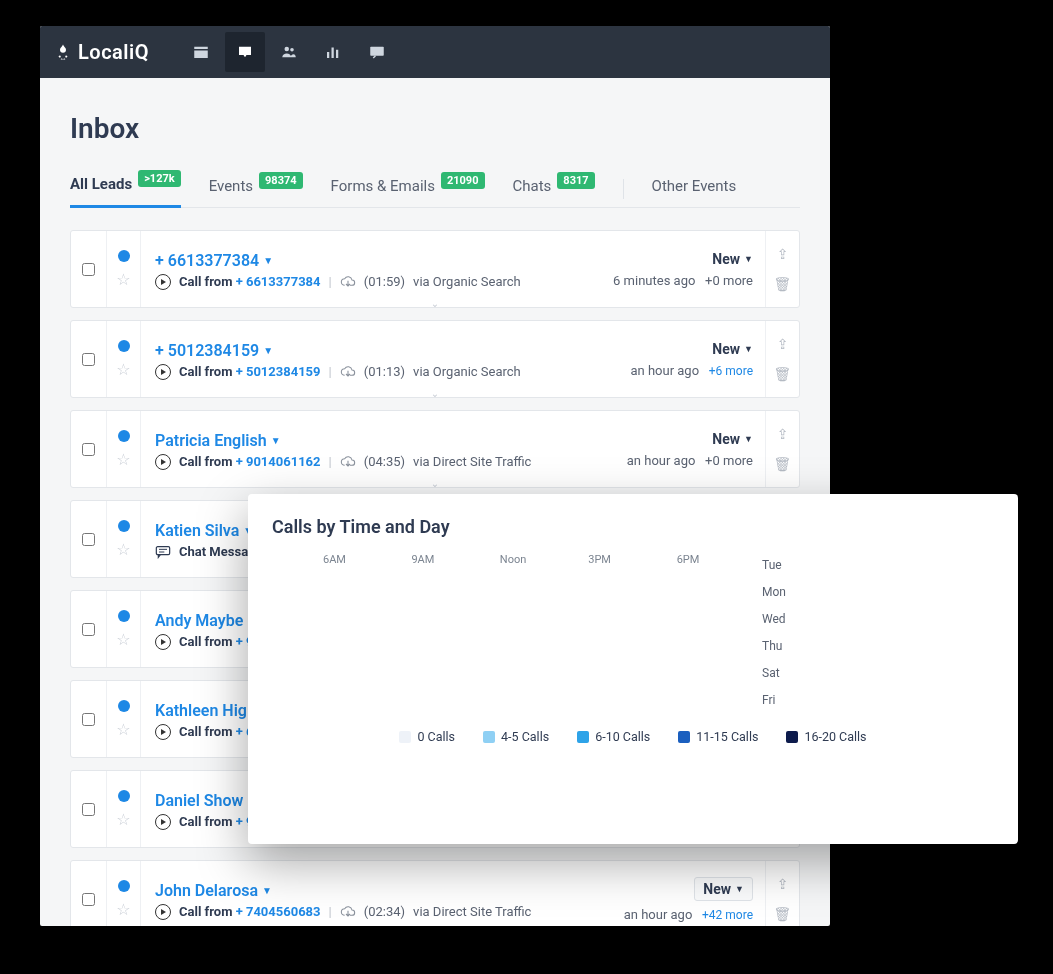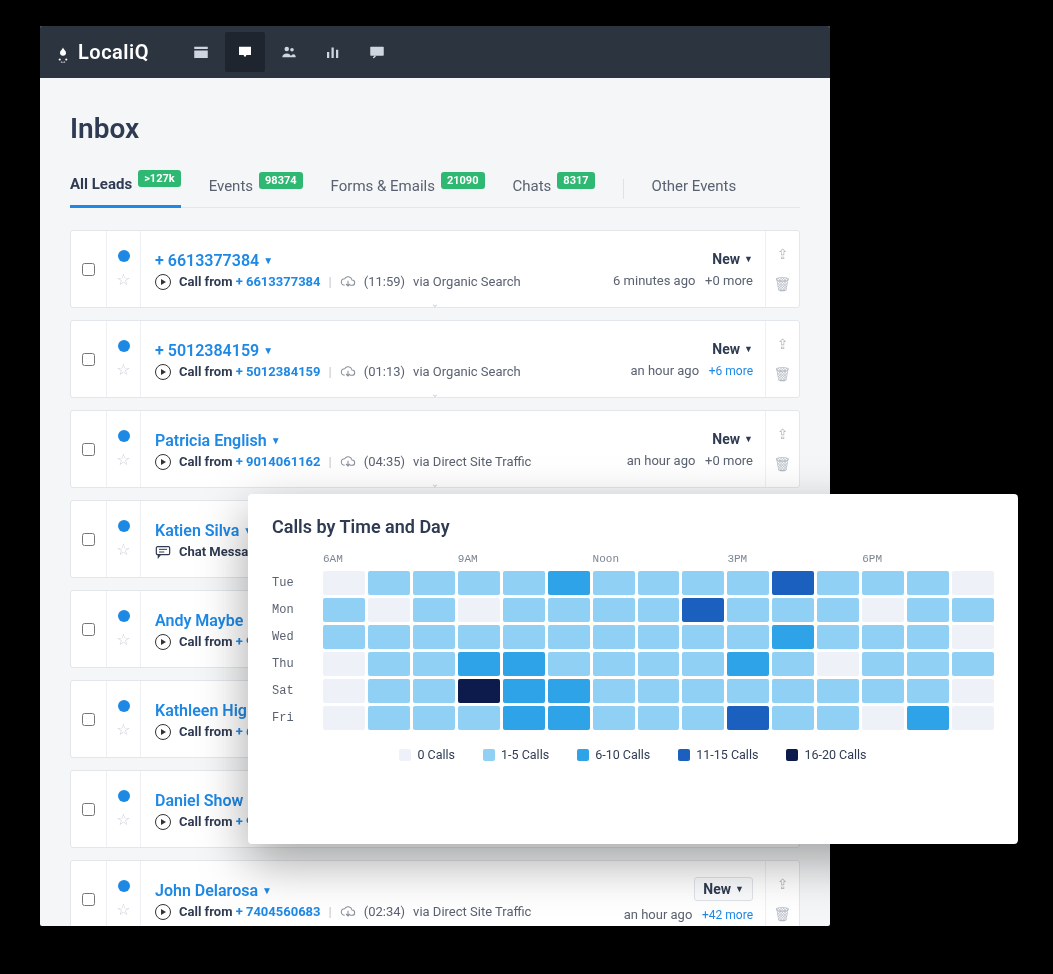--- a/index.html
+++ b/index.html
@@ -1,20 +1,20 @@
 <!DOCTYPE html>
 <html><head>
 <meta charset="utf-8">
 <style>
   * { box-sizing: border-box; margin: 0; padding: 0; }
   body { font-family: -apple-system, BlinkMacSystemFont, "Segoe UI", Roboto, "Helvetica Neue", Arial, sans-serif; background: #000; width: 1053px; height: 974px; position: relative; overflow: hidden; }
   .app { position: absolute; left: 40px; top: 26px; width: 790px; height: 900px; background: #f5f6f7; box-shadow: 0 20px 40px rgba(0,0,0,.35); border-radius: 2px; overflow: hidden; }
   
   .topnav { background: #2c3440; height: 52px; display: flex; align-items: center; padding: 0 12px; gap: 4px; }
-  .brand { display: flex; align-items: flex-end; gap: 6px; color: #fff; font-weight: 600; font-size: 20px; letter-spacing: .5px; margin-right: 28px; margin-left: 2px;}
+  .brand { display: flex; align-items: center; gap: 6px; color: #fff; font-weight: 600; font-size: 20px; letter-spacing: .5px; margin-right: 28px; margin-left: 2px;}
   .brand-icon { width: 18px; height: 18px; }
   .navbtn { width: 40px; height: 40px; display: flex; align-items: center; justify-content: center; color: #cfd6df; cursor: pointer; border-radius: 2px;}
   .navbtn.active { background: #1e252f; color: #fff; }
   .navbtn svg { width: 18px; height: 18px; }
   
   .page { padding: 20px 30px; }
   .title { font-size: 28px; font-weight: 600; color: #2f3b52; margin: 14px 0 22px; }
   .tabs { display: flex; align-items: flex-end; gap: 28px; border-bottom: 1px solid #e3e6ea; padding-bottom: 0; margin-bottom: 22px; position: relative;}
   .tab { display: flex; align-items: center; gap: 6px; padding: 8px 0 12px; font-size: 15px; color: #5a6271; cursor: pointer; }
   .tab.active { color: #2f3b52; font-weight: 700; border-bottom: 3px solid #1e88e5; margin-bottom: -1px;}
@@ -41,21 +41,21 @@
   .lead-right { width: 180px; padding: 10px 12px; display: flex; flex-direction: column; align-items: flex-end; justify-content: center; gap: 6px; font-size: 13px; color: #5a6271; }
   .newdrop { display: inline-flex; align-items: center; gap: 4px; font-weight: 700; color: #2f3b52; cursor: pointer; font-size: 14px;}
   .newdrop.boxed { border: 1px solid #dfe3e8; padding: 3px 8px; border-radius: 3px; background: #fafbfc; }
   .more-link { color: #1e88e5; font-size: 12px; }
   .lead-side { width: 34px; border-left: 1px solid #eef0f3; display: flex; flex-direction: column; align-items: center; justify-content: space-around; padding: 8px 0;}
   .side-ico { color: #b4bac3; font-size: 14px; cursor: pointer; }
   .down-caret { position: absolute; left: 50%; bottom: -2px; transform: translateX(-50%); color: #c9ced6; font-size: 10px; }
   
   .popover { position: absolute; left: 248px; top: 494px; width: 770px; height: 350px; background: #fff; border-radius: 4px; box-shadow: 0 18px 50px rgba(0,0,0,.35); padding: 22px 24px 14px; }
   .pop-title { font-size: 18px; font-weight: 600; color: #2f3b52; margin-bottom: 16px; }
-  .heat-wrap { display: flex; flex-direction: column; font-family: Liberation Mono, monospace; }
+  .heat-wrap { display: flex; flex-direction: row; }
   .heat-xlabels { display: grid; grid-template-columns: 48px repeat(15, 1fr); gap: 3px; font-size: 11px; color: #7c8591; margin-bottom: 6px; }
   .heat-xlabels .xl { text-align: left; }
   .heat-row { display: grid; grid-template-columns: 48px repeat(15, 1fr); gap: 3px; align-items: center; margin-bottom: 3px; }
   .heat-row .ylab { font-size: 12px; color: #5a6271; }
   .cell { height: 24px; border-radius: 2px; }
   .legend { display: flex; align-items: center; justify-content: center; gap: 28px; margin-top: 14px; font-size: 12.5px; color: #2f3b52; }
   .legend-item { display: flex; align-items: center; gap: 6px; }
   .sw { width: 12px; height: 12px; border-radius: 2px; }
 </style>
 </head>
@@ -144,21 +144,21 @@
               <span class="caret">▼</span>
             </div>
             <div class="lead-sub">
               <span class="play"></span>
               <span><span class="sub-strong">Call from</span> <span class="sub-link">+ 6613377384</span></span> 
               <span class="sub-sep">|</span> 
               <svg class="cloud" viewBox="0 0 24 20">
                 <path fill="none" stroke="#8a919c" stroke-width="1.6" d="M7 15a5 5 0 010-10 6 6 0 0111 2 4 4 0 010 8h-3"></path>
                 <path fill="none" stroke="#8a919c" stroke-width="1.6" d="M12 8v8m-3-3l3 3 3-3"></path>
               </svg> 
-              <span>(11:59)</span> 
+              <span>(01:59)</span> 
               <span>via Organic Search</span>
             </div>
           </div>
           <div class="lead-right">
             <div class="newdrop">
               <span>New</span> 
               <span style="font-size:9px">▼</span>
             </div>
             <div><span>6 minutes ago</span> &nbsp; <span>+0 more</span></div>
           </div>
@@ -498,21 +498,21 @@
         </div>
       </div>
   </div>
   <div class="legend" id="legend">
       <div class="legend-item">
         <span class="sw" style="background:#eef2f8"></span>
         <span>0 Calls</span>
       </div>
       <div class="legend-item">
         <span class="sw" style="background:#8fd0f4"></span>
-        <span>1-5 Calls</span>
+        <span>4-5 Calls</span>
       </div>
       <div class="legend-item">
         <span class="sw" style="background:#2ea3e8"></span>
         <span>6-10 Calls</span>
       </div>
       <div class="legend-item">
         <span class="sw" style="background:#1b5fbf"></span>
         <span>11-15 Calls</span>
       </div>
       <div class="legend-item">

